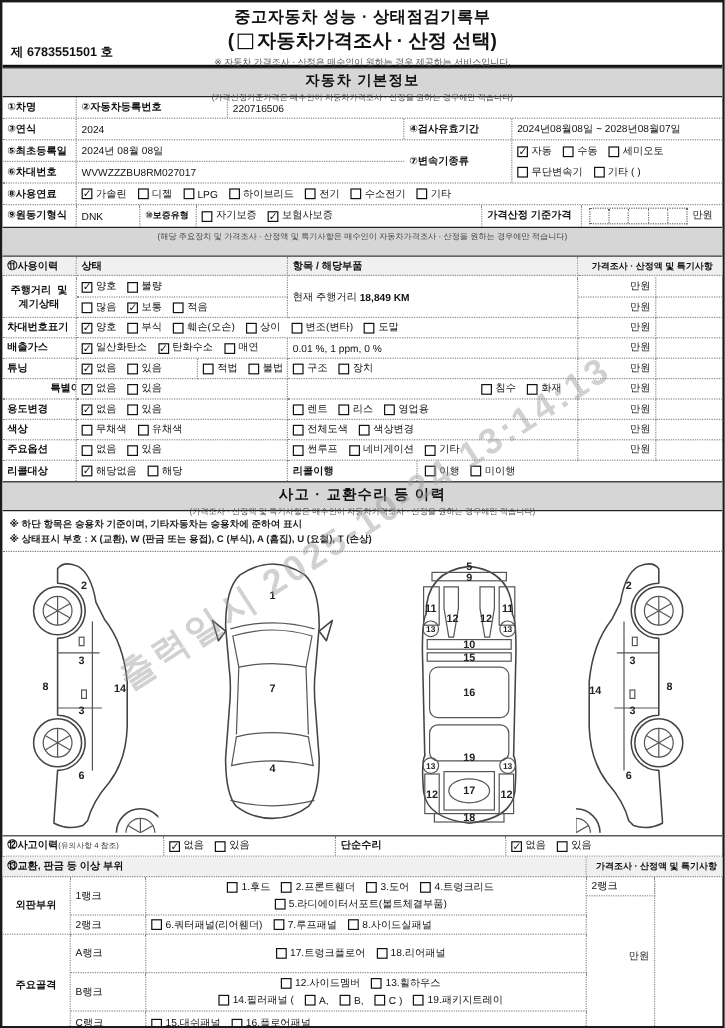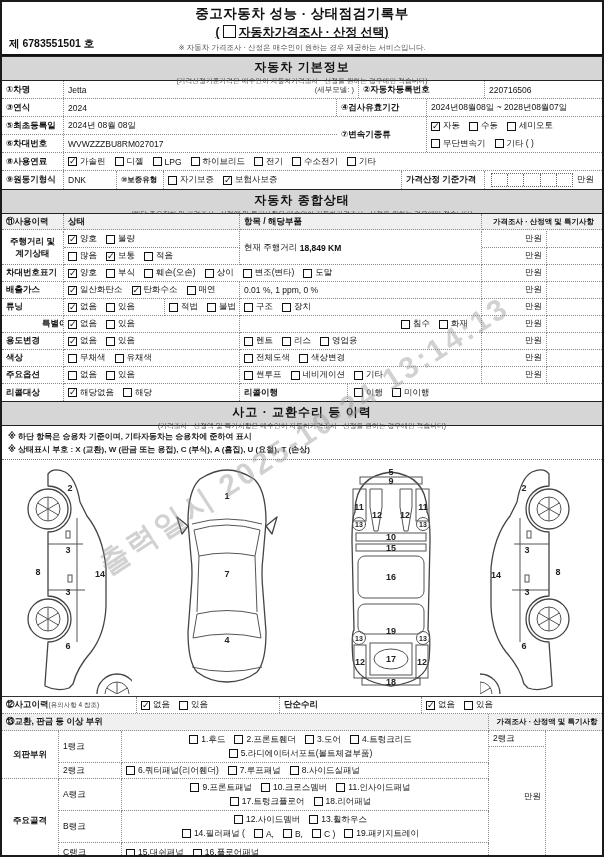--- a/index.html
+++ b/index.html
@@ -4,21 +4,21 @@
 <style>
   html,body{margin:0;padding:0;background:#e9e9e9;}
   #page{position:relative;width:604px;height:857px;margin:0 auto;background:#fff;
         border:2px solid #1a1a1a;box-sizing:border-box;overflow:hidden;
         font-family:"Liberation Sans","DejaVu Sans",sans-serif;color:#111;font-size:8.5px;}
   
   .hdr{position:relative;height:52px;border-bottom:2px solid #111;}
   .docno{position:absolute;left:7px;bottom:3px;font-weight:bold;font-size:10.5px;}
   .titles{text-align:center;padding-top:3px;}
   .t1{font-size:13.5px;font-weight:bold;letter-spacing:.5px;}
-  .t2{font-size:12px;font-weight:bold;margin-top:1px;text-decoration:underline;}
+  .t2{font-size:16px;font-weight:bold;margin-top:1px;}
   .t2 .bigbox{display:inline-block;width:11px;height:11px;border:1.6px solid #111;vertical-align:-2px;margin:0 3px;}
   .svcnote{font-size:7.5px;color:#555;margin-top:2px;}
   
   .band{background:#d6d6d6;border-top:1px solid #222;border-bottom:1px solid #222;text-align:center;height:25px;box-sizing:border-box;padding-top:2px;}
   .band .bt{font-size:12px;font-weight:bold;letter-spacing:1px;}
   .band .bn{font-size:6.8px;color:#444;margin-top:0px;}
   
   .row{display:flex;height:18px;border-bottom:1px dotted #8a8a8a;box-sizing:border-box;align-items:stretch;}
   .cell{display:flex;align-items:center;padding:0 4px;border-right:1px dotted #8a8a8a;box-sizing:border-box;
         overflow:hidden;white-space:nowrap;}
@@ -78,24 +78,20 @@
   </div>
 
   <div class="band">
     <div class="bt">자동차 기본정보</div>
     <div class="bn">(가격산정기준가격은 매수인이 자동차가격조사 · 산정을 원하는 경우에만 적습니다)</div>
   </div>
 
   <div>
     <div class="row">
       <div class="cell lbl" style="width:62px">①차명</div>
-      <div class="cell" style="width:295px">
-        <span>Jetta</span>
-        <span class="sm" style="margin-left:auto">(세부모델:   )</span>
-      </div>
       <div class="cell lbl" style="width:126px">②자동차등록번호</div>
       <div class="cell" style="flex:1">220716506</div>
     </div>
     <div class="row">
       <div class="cell lbl" style="width:62px">③연식</div>
       <div class="cell" style="width:273px">2024</div>
       <div class="cell lbl" style="width:90px">④검사유효기간</div>
       <div class="cell" style="flex:1">2024년08월08일 ~ 2028년08월07일</div>
     </div>
     <div style="display:flex;height:36px;border-bottom:1px dotted #8a8a8a;box-sizing:border-box;">
@@ -192,31 +188,30 @@
             <span class="pbc"></span>
             <span class="pbc"></span>
             <span class="pbc"></span>
           </span>
         <span>만원</span>
       </div>
     </div>
   </div>
 
   <div class="band">
-    <div class="bt">자동차 종합상태</div>
     <div class="bn">(해당 주요장치 및 가격조사 · 산정액 및 특기사항은 매수인이 자동차가격조사 · 산정을 원하는 경우에만 적습니다)</div>
   </div>
 
   <div class="ogrid" style="grid-auto-rows:17px;">
     <div class="gc ohead" style="grid-row:1;height:16px;">⑪사용이력</div>
     <div class="gc ohead" style="grid-row:1;grid-column:2/4;height:16px;">상태</div>
     <div class="gc ohead" style="grid-row:1;height:16px;">항목 / 해당부품</div>
     <div class="gc ohead ctr" style="grid-row:1;grid-column:5/7;height:16px;font-size:7.5px;">가격조사 · 산정액 및 특기사항</div>
 
-    <div class="gc two lbl" style="grid-row:2/4;grid-column:1;">
+    <div class="gc two lbl" style="grid-row:2/4;grid-column:1;font-family:Liberation Mono, monospace;">
       <span>주행거리 및</span>
         <span>계기상태</span>
     </div>
     <div class="gc" style="grid-row:2;grid-column:2/4;">
         <span class="cbi">
           <span class="cb ck">✓</span>
           <span>양호</span>
         </span>
         <span class="cbi">
           <span class="cb"></span>
@@ -642,34 +637,20 @@
           <span>8.사이드실패널</span>
         </span>
       </div>
 
     <div class="gc ctr lbl" style="grid-row:4/7;grid-column:1;border-bottom:none;">주요골격</div>
     <div class="gc" style="grid-row:4;grid-column:2;height:32px;">A랭크</div>
     <div class="gc two" style="grid-row:4;grid-column:3;height:32px;">
       <span class="ln">
           <span class="cbi">
             <span class="cb"></span>
-            <span>9.프론트패널</span>
-          </span>
-          <span class="cbi">
-            <span class="cb"></span>
-            <span>10.크로스멤버</span>
-          </span>
-          <span class="cbi">
-            <span class="cb"></span>
-            <span>11.인사이드패널</span>
-          </span>
-        </span>
-      <span class="ln">
-          <span class="cbi">
-            <span class="cb"></span>
             <span>17.트렁크플로어</span>
           </span>
           <span class="cbi">
             <span class="cb"></span>
             <span>18.리어패널</span>
           </span>
         </span>
     </div>
     <div class="gc" style="grid-row:5;grid-column:2;height:32px;">B랭크</div>
     <div class="gc two" style="grid-row:5;grid-column:3;height:32px;">

